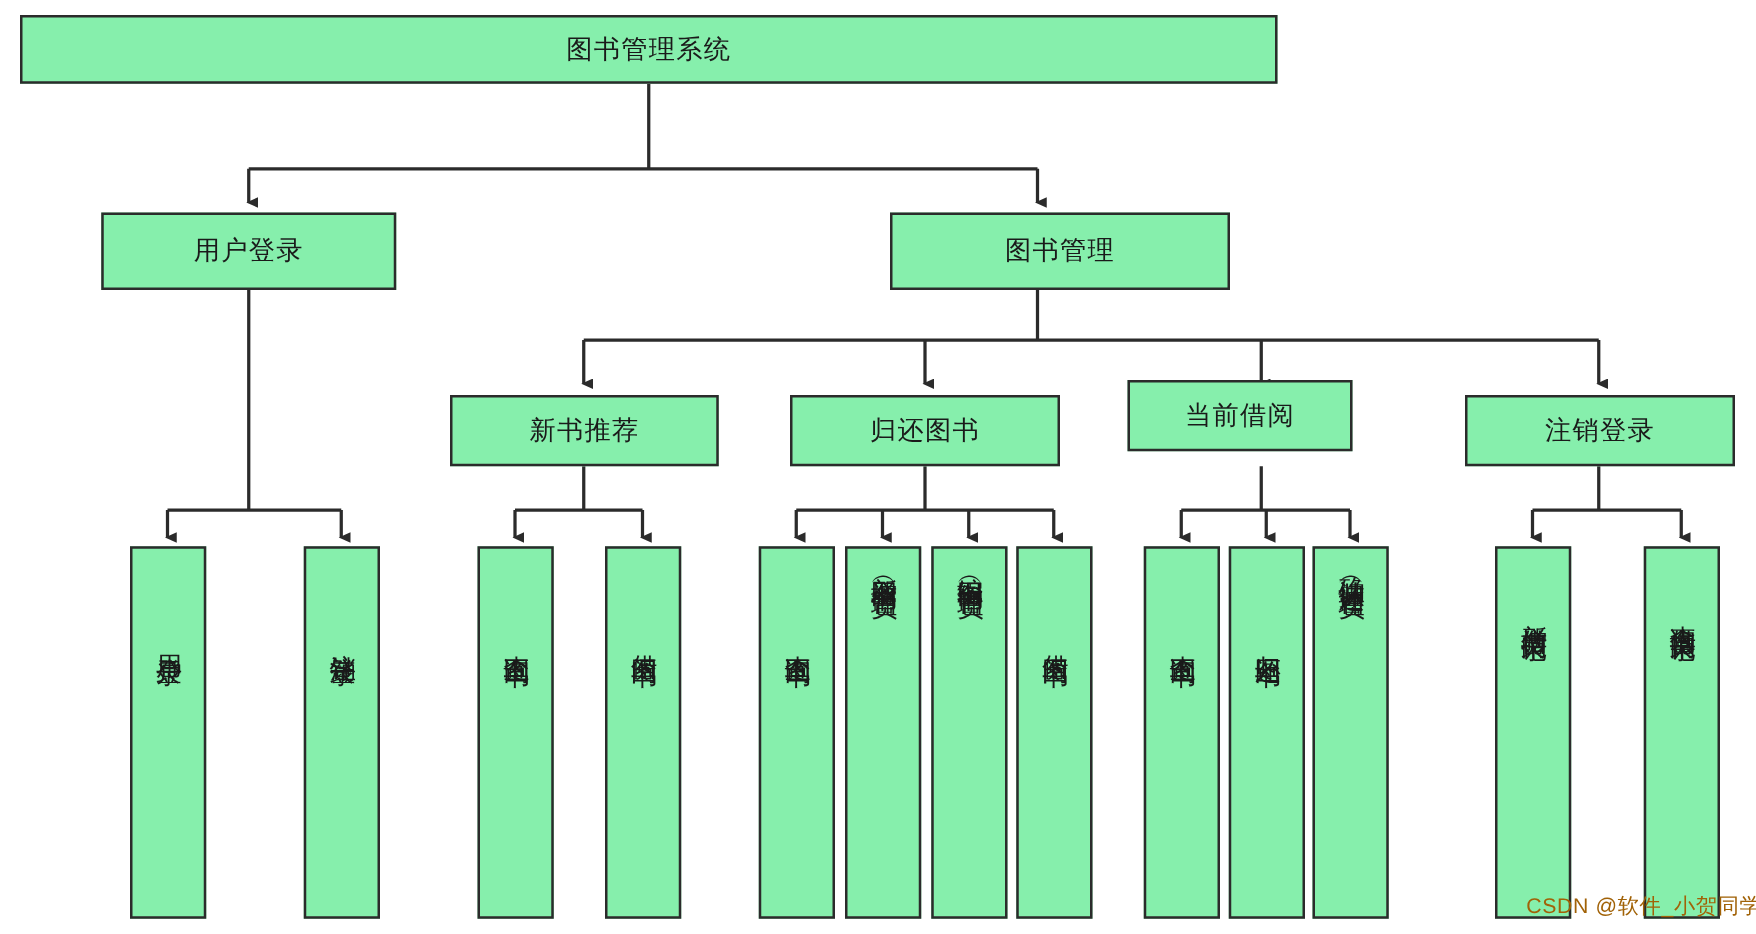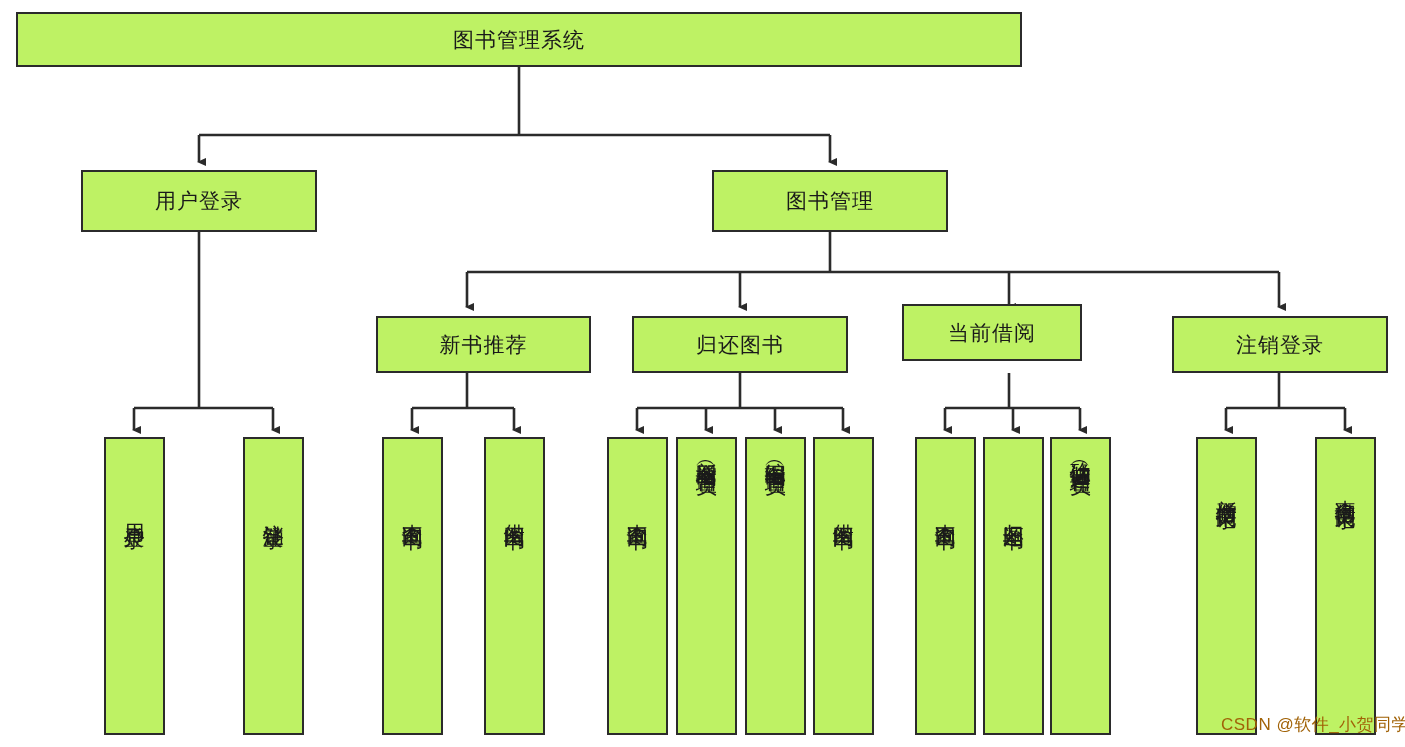--- a/index.html
+++ b/index.html
@@ -21,21 +21,21 @@
     position: absolute;
     left: 0;
     top: 0;
     width: 1405px;
     height: 747px;
     pointer-events: none;
   }
   .node {
     position: absolute;
     box-sizing: border-box;
-    background: #bef264;
+    background: #86efac;
     border: 2px solid #2b2b2b;
     display: flex;
     align-items: center;
     justify-content: center;
     color: #1a1a1a;
   }
   .node-h .node-label {
     font-size: 21px;
     line-height: 1.1;
     letter-spacing: 1px;
@@ -124,25 +124,25 @@
     </g>
   </svg>
 
   <div class="node node-h" style="left:16px; top:12px; width:1006px; height:55px;">
     <span class="node-label">图书管理系统</span>
   </div>
 
   <div class="node node-h" style="left:81px; top:170px; width:236px; height:62px;">
     <span class="node-label">用户登录</span>
   </div>
-  <div class="node node-h" style="left:712px; top:170px; width:236px; height:62px;">
+  <div class="node node-h" style="left:712px; top:170px; width:272px; height:62px;">
     <span class="node-label">图书管理</span>
   </div>
 
-  <div class="node node-h" style="left:360px; top:316px; width:215px; height:57px;margin-left:16px;">
+  <div class="node node-h" style="left:360px; top:316px; width:215px; height:57px;">
     <span class="node-label">新书推荐</span>
   </div>
   <div class="node node-h" style="left:632px; top:316px; width:216px; height:57px;">
     <span class="node-label">归还图书</span>
   </div>
   <div class="node node-h" style="left:902px; top:304px; width:180px; height:57px;">
     <span class="node-label">当前借阅</span>
   </div>
   <div class="node node-h" style="left:1172px; top:316px; width:216px; height:57px;">
     <span class="node-label">注销登录</span>

